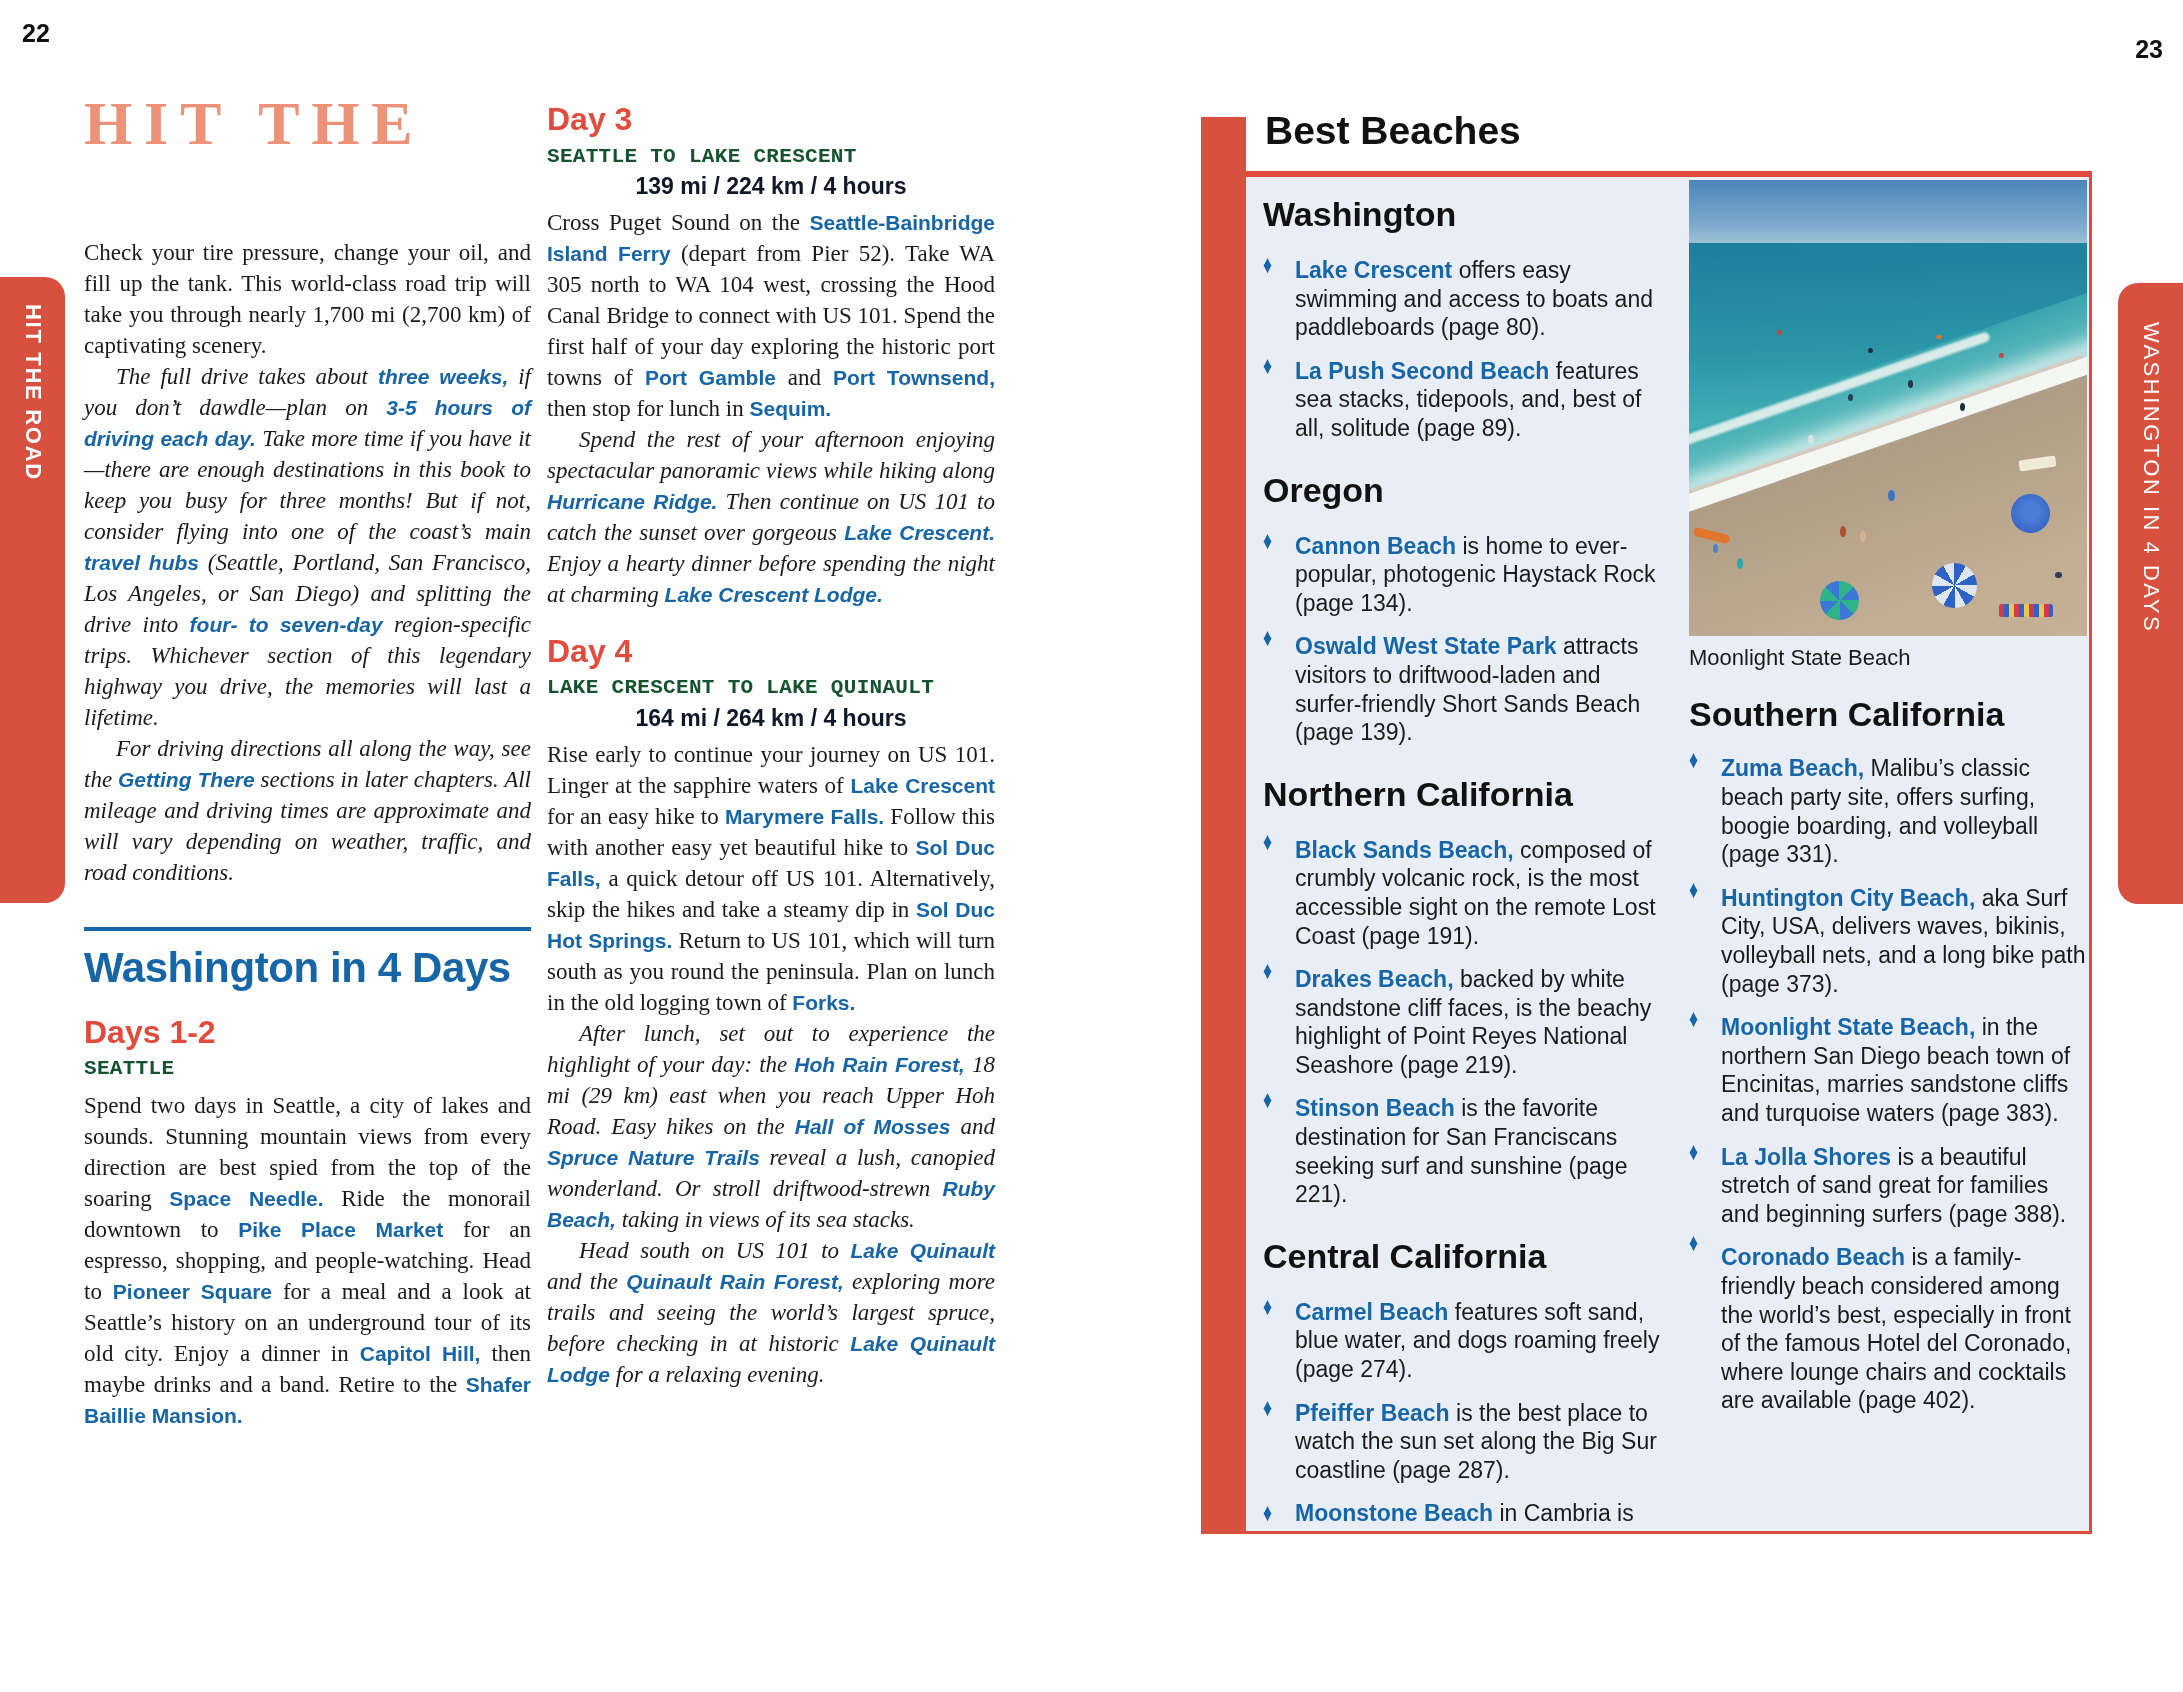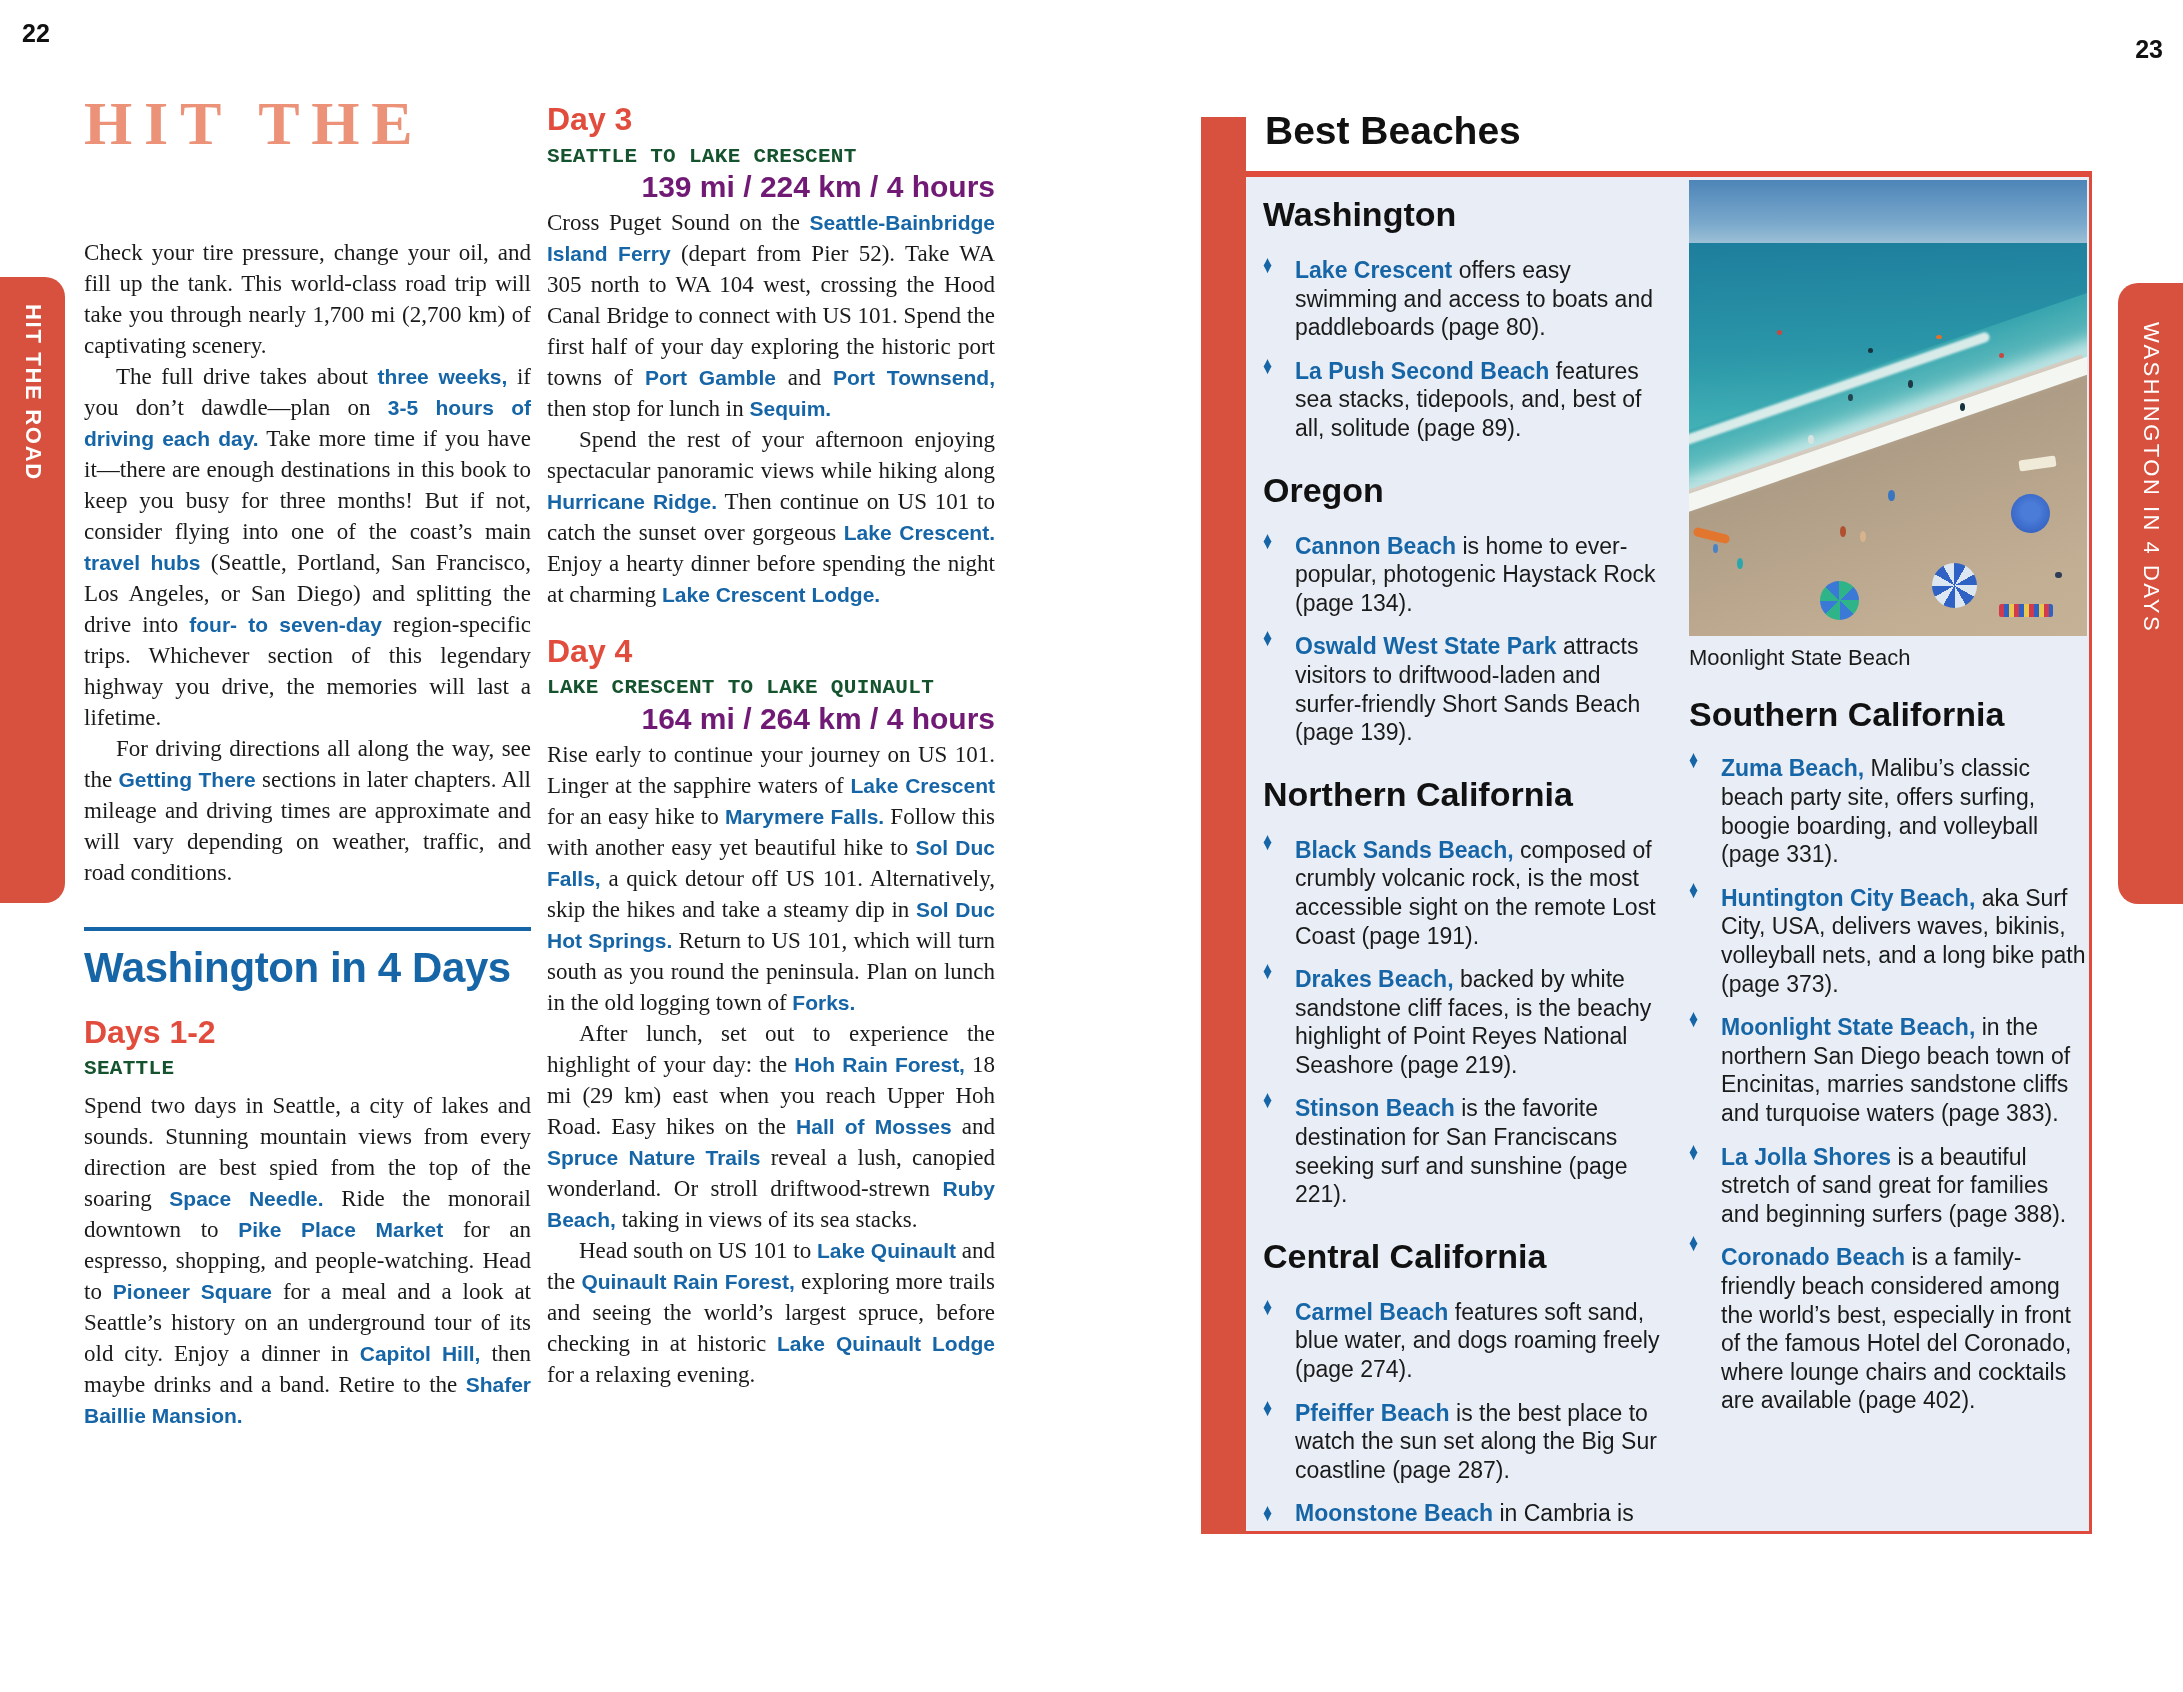--- a/index.html
+++ b/index.html
@@ -20,33 +20,33 @@
   .pn-left{left:22px;top:19px;}
   .pn-right{right:20px;top:35px;}
 
   
   .big-title{position:absolute;left:84px;top:89px;font-family:Liberation Serif, serif;
              font-weight:700;font-size:62px;line-height:69px;letter-spacing:11.8px;color:#EB9278;}
   .col{position:absolute;text-align:justify;font-size:23px;line-height:31px;}
   .col1{left:84px;top:237px;width:447px;}
   .col2{left:547px;top:102px;width:448px;}
   .col p{margin:0;}
-  .col p.ind{text-indent:32px;}
+  .col p.ind{text-indent:32px;font-style:italic;}
   .em{font-family:"Liberation Sans",sans-serif;font-weight:700;color:#1565A7;font-size:21px;}
   .blue-rule{height:4.2px;background:#1565A7;margin-top:39px;}
   .itin-title{font-family:"Liberation Sans",sans-serif;font-weight:700;color:#1565A7;
               font-size:42px;line-height:45px;margin:13.4px 0 0;letter-spacing:-0.4px;text-align:left;}
   .day-label{font-family:"Liberation Sans",sans-serif;font-weight:700;color:#E14C3D;
              font-size:32px;line-height:34px;margin:25px 0 0;text-align:left;}
   .day-label.first{margin-top:0;}
   .day-label.gap{margin-top:23.5px;}
   .subhead{font-family:Liberation Mono, monospace;font-weight:700;color:#14532d;
            font-size:21px;line-height:25px;margin-top:7.6px;letter-spacing:0.3px;text-align:left;}
-  .distance{font-family:"Liberation Sans",sans-serif;font-weight:700;color:#701a75;
-            font-size:30px;line-height:27px;margin:4.2px 0 7.6px;text-align:right;}
+  .distance{font-family:"Liberation Sans",sans-serif;font-weight:700;color:#0f172a;
+            font-size:23px;line-height:27px;margin:4.2px 0 7.6px;text-align:center;}
   .body-after{margin-top:8.4px !important;}
 
   
   .redbar{position:absolute;left:1201px;top:117px;width:45px;height:1417px;background:#D8503E;}
   .box-title{position:absolute;left:1265px;top:109px;margin:0;font-family:"Liberation Sans",sans-serif;
              font-weight:700;font-size:39px;line-height:44px;color:#111;}
   .red-rule{position:absolute;left:1246px;top:171px;width:846px;height:5.9px;background:#DE4B3C;}
   .bluebox{position:absolute;left:1246px;top:177px;width:846px;height:1357px;background:#E9EEF6;
            border-right:3.4px solid #DE4B3C;border-bottom:3.4px solid #DE4B3C;box-sizing:border-box;
            font-family:"Liberation Sans",sans-serif;font-size:23px;line-height:28.6px;color:#1a1a1a;}

